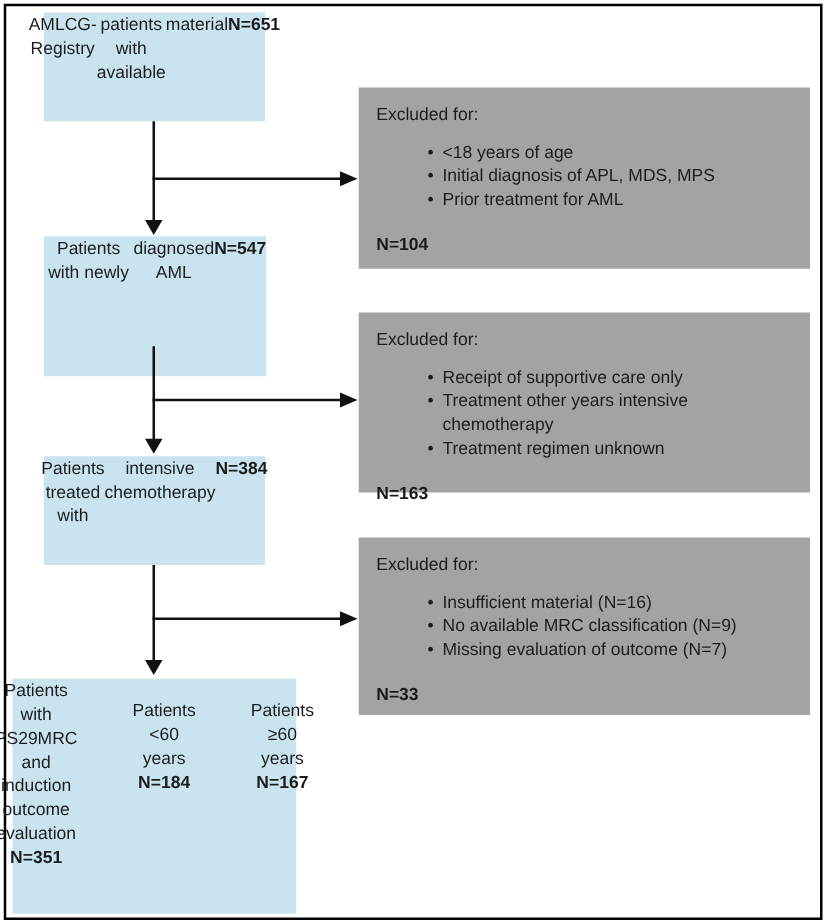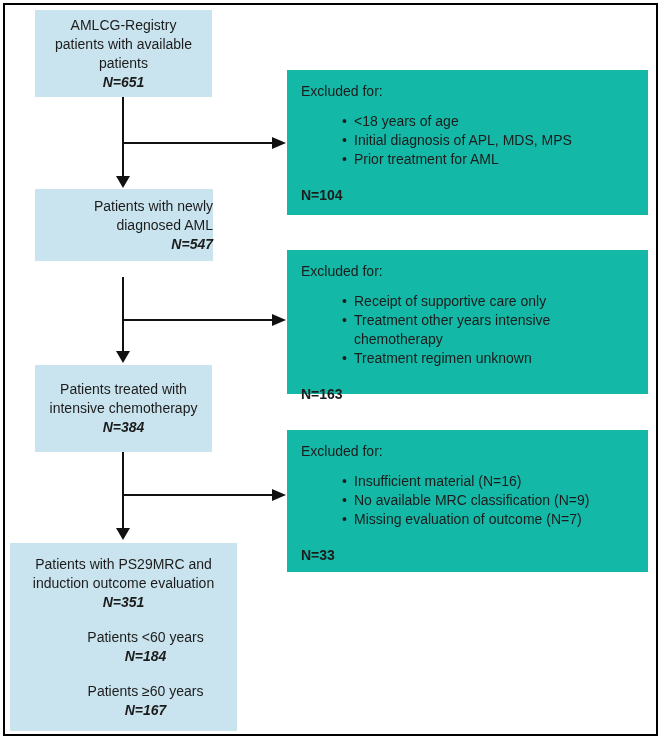--- a/index.html
+++ b/index.html
@@ -7,26 +7,26 @@
     position:relative;width:661px;height:739px;background:#ffffff;
     font-family:"Liberation Sans",sans-serif;color:#1c1c1c;overflow:hidden;
   }
   #frame{
     position:absolute;left:3px;top:3px;right:3px;bottom:3px;
     border:2px solid #000;pointer-events:none;
   }
   .box{
     position:absolute;background:#c9e4ee;
     font-size:14px;line-height:19px;text-align:center;
-    display:flex;flex-direction:column;justify-content:center;
+    display:flex;justify-content:center;
     box-sizing:border-box;
   }
-  .box .count{font-weight:bold;font-style:italic;}
+  .box .count{font-weight:bold;}
   .excl{
-    position:absolute;background:#14b8a6;left:287px;width:361px;
+    position:absolute;background:#a3a3a3;left:287px;width:361px;
     font-size:14px;line-height:19px;text-align:left;
     padding:12px 14px;box-sizing:border-box;
   }
   .excl ul{margin:11px 0 0 0;padding:0;list-style:none;}
   .excl li{display:flex;padding-left:41px;}
   .excl li .dot{width:12px;flex:0 0 12px;}
   .excl .count{margin-top:17px;font-weight:bold;}
   .group + .group{margin-top:16px;margin-left:44px;}
   .vline{position:absolute;width:2px;background:#111;}
   .hline{position:absolute;height:2px;background:#111;}
@@ -39,25 +39,25 @@
 </style>
 </head>
 <body>
 
 <div id="canvas">
   <div id="frame"></div>
 
   <div class="box" style="left:35px;top:10px;width:177px;height:87px;">
     <div>AMLCG-Registry</div>
     <div>patients with available</div>
-    <div>patients</div>
+    <div>material</div>
     <div class="count">N=651</div>
   </div>
 
-  <div class="box" style="left:35px;top:189px;width:178px;height:72px;text-align:right;">
+  <div class="box" style="left:35px;top:189px;width:178px;height:112px;">
     <div>Patients with newly</div>
     <div>diagnosed AML</div>
     <div class="count">N=547</div>
   </div>
 
   <div class="box" style="left:35px;top:365px;width:177px;height:87px;">
     <div>Patients treated with</div>
     <div>intensive chemotherapy</div>
     <div class="count">N=384</div>
   </div>

